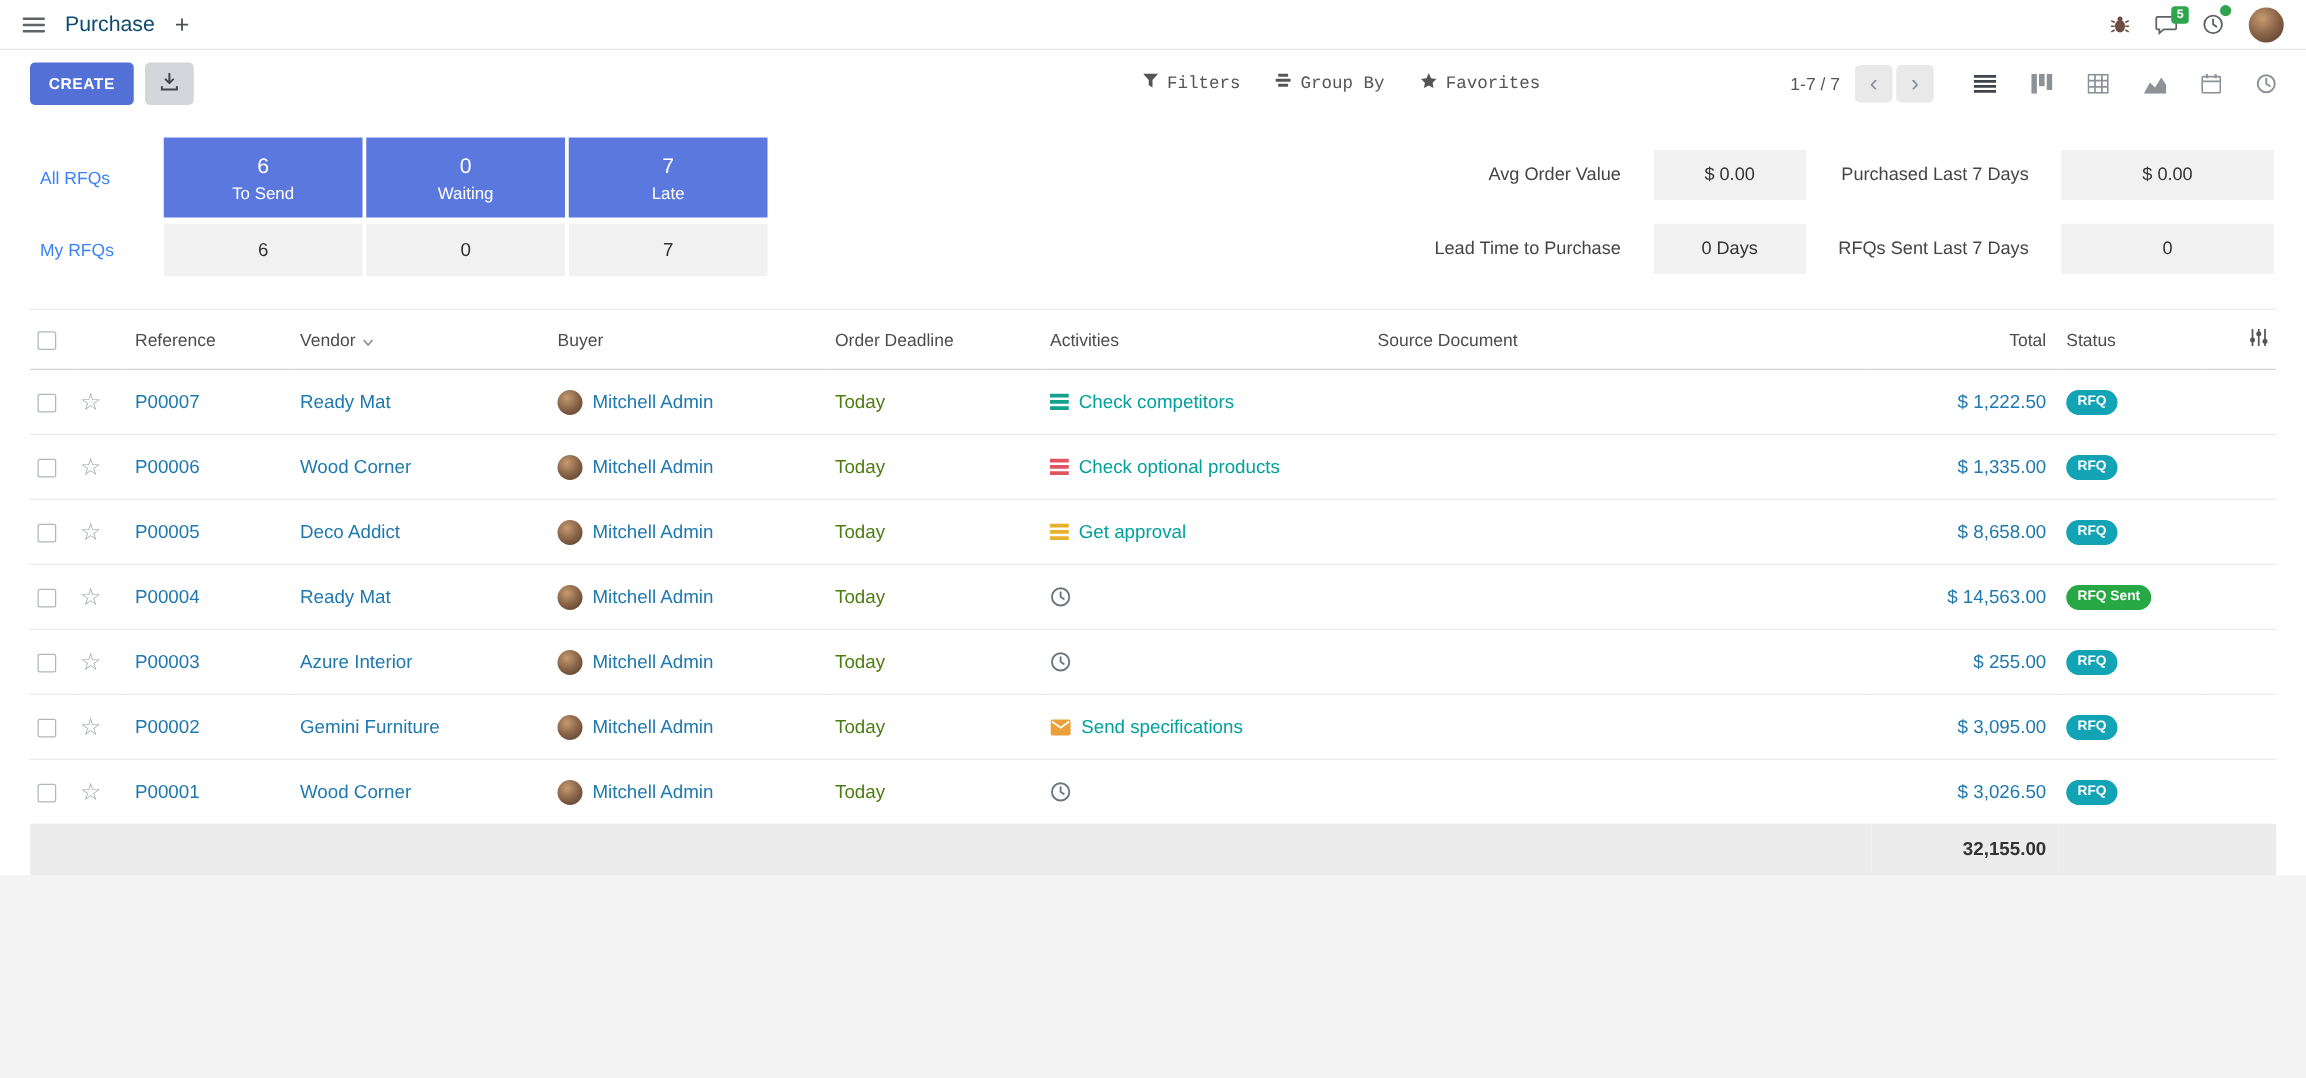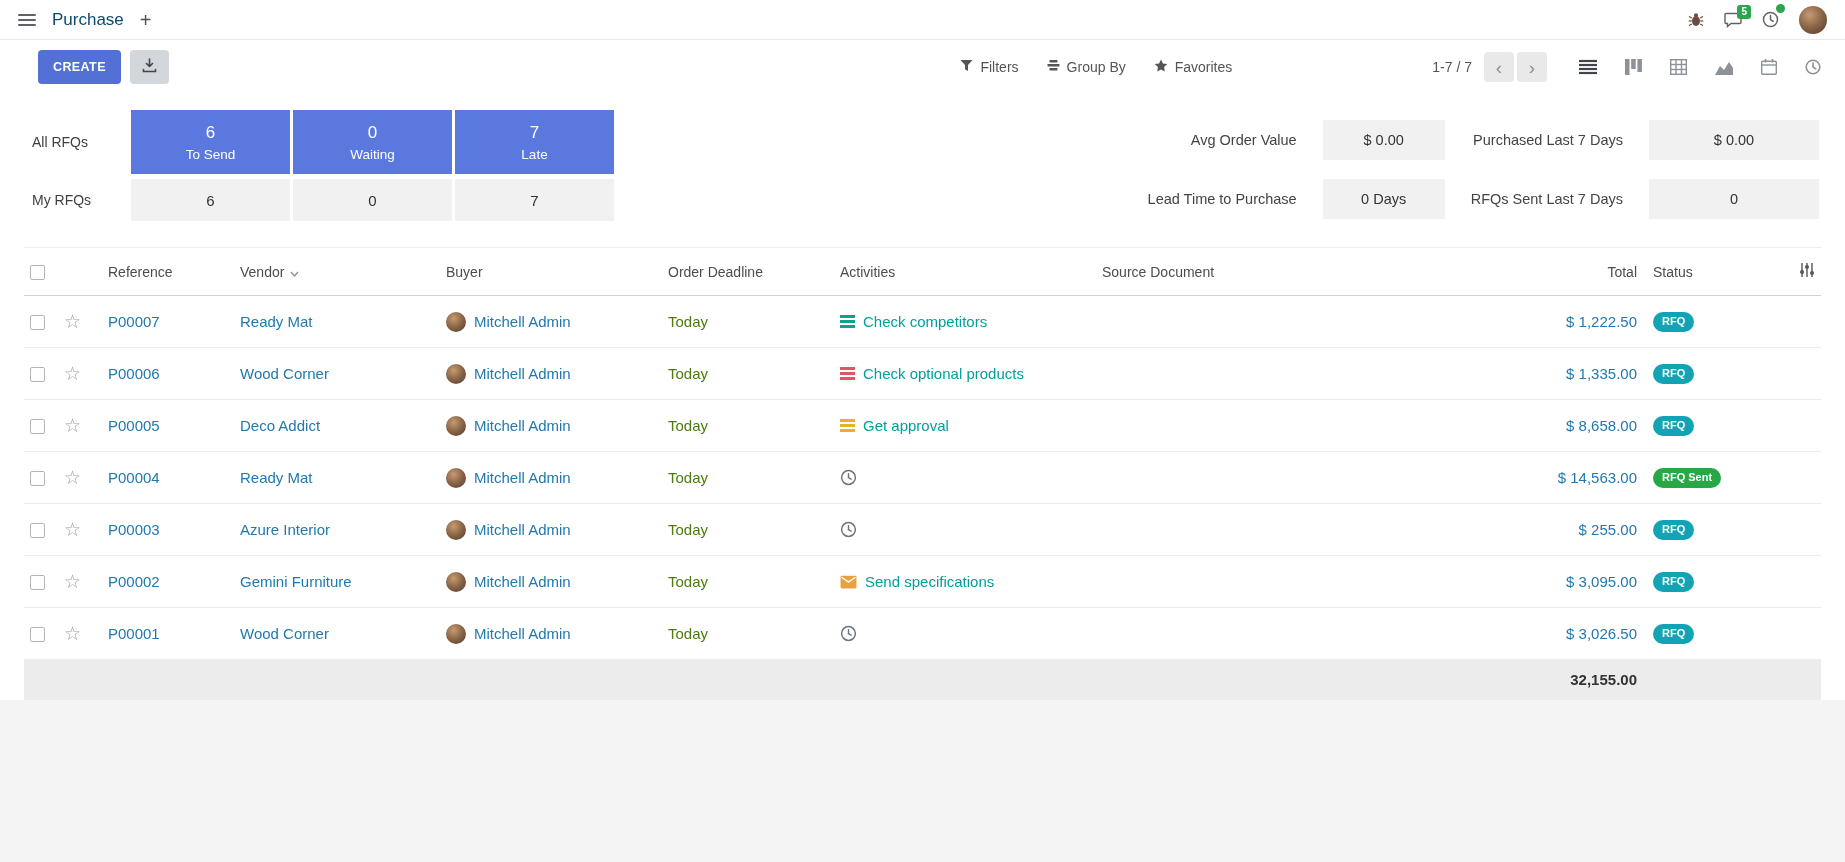--- a/index.html
+++ b/index.html
@@ -43,45 +43,45 @@
   .search-box input {
     width:100%; height:36px; border:1px solid #7fa8dd; border-radius:4px;
     box-shadow:0 0 0 2px rgba(120,160,220,.18);
     padding:0 36px 0 10px; font-size:14px; color:#333; outline:none;
     font-family:"Liberation Sans", sans-serif;
   }
   .search-box input::placeholder { color:#b9bdc2; }
   .search-icon { position:absolute; right:10px; top:9px; color:#6c757d; }
 
   .cp-row2 { display:flex; justify-content:space-between; align-items:center; margin-top:10px; }
-  .cp-left { display:flex; gap:9px; margin-left:14px; }
+  .cp-left { display:flex; gap:9px; margin-left:0; }
   .btn { border:none; border-radius:4px; cursor:pointer; font-family:"Liberation Sans", sans-serif; }
   .btn-primary { background:#5270d6; color:#fff; font-size:12.5px; font-weight:bold; letter-spacing:.4px; padding:10px 15px; }
   .btn-secondary { background:#d3d6da; color:#42474c; padding:8px 12px; display:flex; align-items:center; }
   .cp-right { display:flex; align-items:center; }
-  .filter-group { display:flex; align-items:flex-end; gap:28px; }
+  .filter-group { display:flex; align-items:flex-end; gap:28px;font-family:Liberation Mono, monospace; }
   .text-btn { display:flex; align-items:center; gap:7px; font-size:14px; color:#555; cursor:pointer; }
   .pager { display:flex; align-items:center; gap:12px; margin-left:200px; }
   .pager-value { font-size:14px; color:#555; }
   .pager-btns { display:flex; gap:3px; }
   .pager-btn {
     width:30px; height:30px; background:#e9e9e9; border-radius:4px; border:none;
     color:#8a9097; font-size:19px; line-height:1; display:flex; align-items:center; justify-content:center; cursor:pointer;
   }
   .views { display:flex; align-items:center; gap:28px; margin-left:32px; }
   .view-btn { color:#8d9298; cursor:pointer; display:inline-flex; }
   .view-btn.active { color:#3f454b; }
 
   
   .dash { display:flex; justify-content:space-between; margin-top:26px; }
   .dash-left {
     display:grid; grid-template-columns:96px 159px 159px 159px;
     grid-template-rows:64px 42px; column-gap:3px; row-gap:5px; align-items:center; margin-left:8px;
   }
-  .dash-label { font-size:14px; color:#404040; }
+  .dash-label { font-size:14px; color:#3b82f6; }
   .kpi-tile {
     background:#5b78de; color:#fff; height:64px; display:flex; flex-direction:column;
     align-items:center; justify-content:center; gap:4px; cursor:pointer;
   }
   .kpi-count { font-size:17px; }
   .kpi-label { font-size:13.5px; }
   .my-box {
     background:#f1f1f2; height:42px; display:flex; align-items:center; justify-content:center;
     font-size:15px; color:#333; cursor:pointer;
   }

